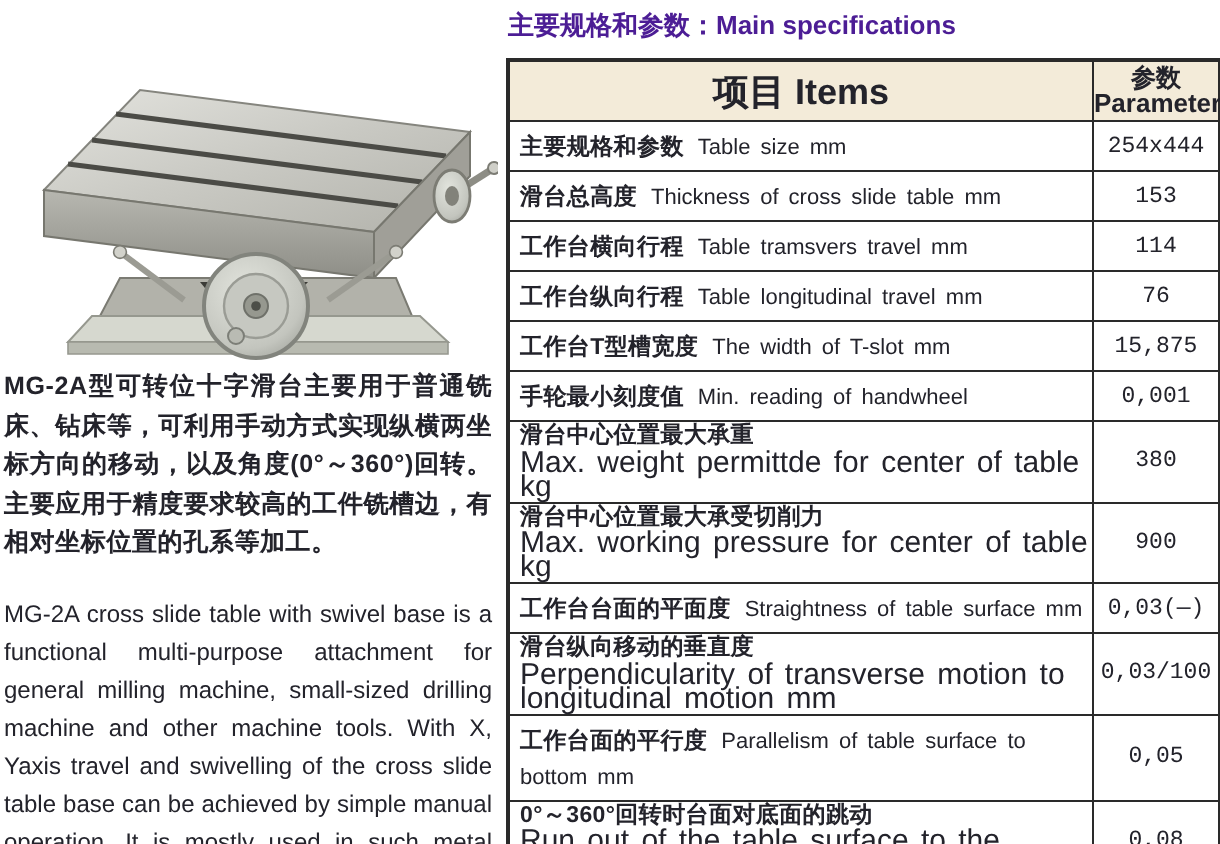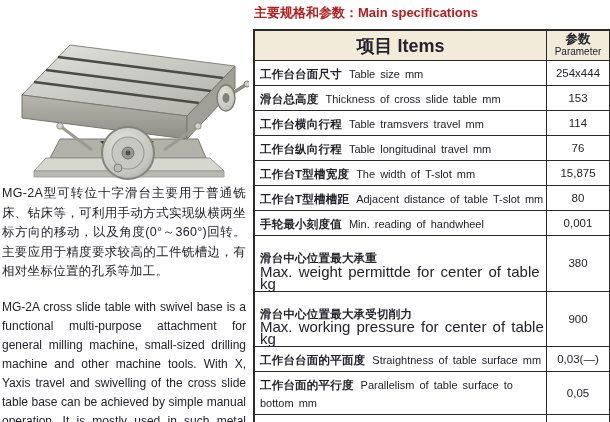--- a/index.html
+++ b/index.html
@@ -16,34 +16,34 @@
     color:var(--text);
     overflow:hidden;
   }
   
   .left-col{position:absolute;left:0;top:0;width:249px;}
   .product-image{width:249px;height:181px;}
   .product-image svg{display:block;}
   .zh-para{
     margin:3px 3px 16px 2px;
     font-size:12.5px;line-height:19.5px;
-    font-weight:normal;
+    font-weight:bold;
     text-align:justify;
     letter-spacing:.3px;
   }
   .en-para{
     margin:13px 3px 0 2px;
     font-size:12px;line-height:19px;
     text-align:justify;
   }
   
   .right-col{position:absolute;left:253px;top:0;width:356px;}
   .spec-title{
     margin:4px 0 7px 1px;
-    font-size:13px;font-weight:bold;color:#b91c1c;
+    font-size:13px;font-weight:bold;color:#4c1d95;
   }
   table.spec-table{
     border-collapse:collapse;
     width:355px;table-layout:fixed;
     border:2px solid var(--border);
   }
   table.spec-table th,table.spec-table td{
     border:1px solid var(--border);
     vertical-align:middle;
   }
@@ -52,30 +52,31 @@
     background:var(--header-bg);
     font-size:18px;font-weight:bold;
     text-align:center;height:27px;
   }
   th.param-col{
     width:62px;
     background:var(--header-bg);
     text-align:center;padding:1px 0;
   }
   .ph-zh{display:block;font-size:12.5px;font-weight:bold;line-height:13px;}
-  .ph-en{display:block;font-size:10px;font-weight:normal;line-height:12px;}
+  .ph-en{display:block;font-size:13px;font-weight:bold;line-height:12px;}
   td.item-cell{padding:3px 2px 3px 5px;height:17px;}
   td.item-cell .zh{font-size:11.5px;font-weight:bold;letter-spacing:.2px;}
   td.item-cell .en{font-size:11px;margin-left:7px;word-spacing:2px;}
   td.item-cell.two-line{padding-top:1px;padding-bottom:1px;}
-  td.item-cell.two-line .zh{display:block;line-height:13.5px;margin-top:15px;}
+  td.item-cell.two-line .zh{display:block;line-height:13.5px;}
   td.item-cell.two-line .en{display:block;line-height:12px;margin-left:0;font-size:15px;}
   td.value-cell{
     text-align:center;font-size:11.5px;
     padding:0 2px;
+    font-family:Liberation Mono, monospace;
   }
 </style>
 </head>
 <body>
 
 <div class="page">
 
   <div class="left-col">
 
     <div class="product-image">
@@ -146,64 +147,67 @@
         <tr>
           <th class="items-col">项目 Items</th>
           <th class="param-col">
             <span class="ph-zh">参数</span>
             <span class="ph-en">Parameter</span>
           </th>
         </tr>
       </thead>
       <tbody id="spec-rows">
           <tr>
-            <td class="item-cell"><span class="zh">工作台台面尺寸</span><span class="en">Table size mm</span></td>
+            <td class="item-cell"><span class="zh">主要规格和参数</span><span class="en">Table size mm</span></td>
             <td class="value-cell">254x444</td>
           </tr>
           <tr>
             <td class="item-cell"><span class="zh">滑台总高度</span><span class="en">Thickness of cross slide table mm</span></td>
             <td class="value-cell">153</td>
           </tr>
           <tr>
             <td class="item-cell"><span class="zh">工作台横向行程</span><span class="en">Table tramsvers travel mm</span></td>
             <td class="value-cell">114</td>
           </tr>
           <tr>
             <td class="item-cell"><span class="zh">工作台纵向行程</span><span class="en">Table longitudinal travel mm</span></td>
             <td class="value-cell">76</td>
           </tr>
           <tr>
             <td class="item-cell"><span class="zh">工作台T型槽宽度</span><span class="en">The width of T-slot mm</span></td>
             <td class="value-cell">15,875</td>
           </tr>
           <tr>
-            <td class="item-cell"><span class="zh">工作台T型槽槽距</span><span class="en">Adjacent distance of table T-slot mm</span></td>
-            <td class="value-cell">80</td>
-          </tr>
-          <tr>
             <td class="item-cell"><span class="zh">手轮最小刻度值</span><span class="en">Min. reading of handwheel</span></td>
             <td class="value-cell">0,001</td>
           </tr>
           <tr>
             <td class="item-cell two-line">
               <span class="zh">滑台中心位置最大承重</span>
               <span class="en">Max. weight permittde for center of table kg</span>
             </td>
             <td class="value-cell">380</td>
           </tr>
           <tr>
             <td class="item-cell two-line">
               <span class="zh">滑台中心位置最大承受切削力</span>
               <span class="en">Max. working pressure for center of table kg</span>
             </td>
             <td class="value-cell">900</td>
           </tr>
           <tr>
             <td class="item-cell"><span class="zh">工作台台面的平面度</span><span class="en">Straightness of table surface mm</span></td>
             <td class="value-cell">0,03(—)</td>
+          </tr>
+          <tr>
+            <td class="item-cell two-line">
+              <span class="zh">滑台纵向移动的垂直度</span>
+              <span class="en">Perpendicularity of transverse motion to longitudinal motion mm</span>
+            </td>
+            <td class="value-cell">0,03/100</td>
           </tr>
           <tr>
             <td class="item-cell"><span class="zh">工作台面的平行度</span><span class="en">Parallelism of table surface to bottom mm</span></td>
             <td class="value-cell">0,05</td>
           </tr>
           <tr>
             <td class="item-cell two-line">
               <span class="zh">0°～360°回转时台面对底面的跳动</span>
               <span class="en">Run out of the table surface to the bottom turning in mm</span>
             </td>

